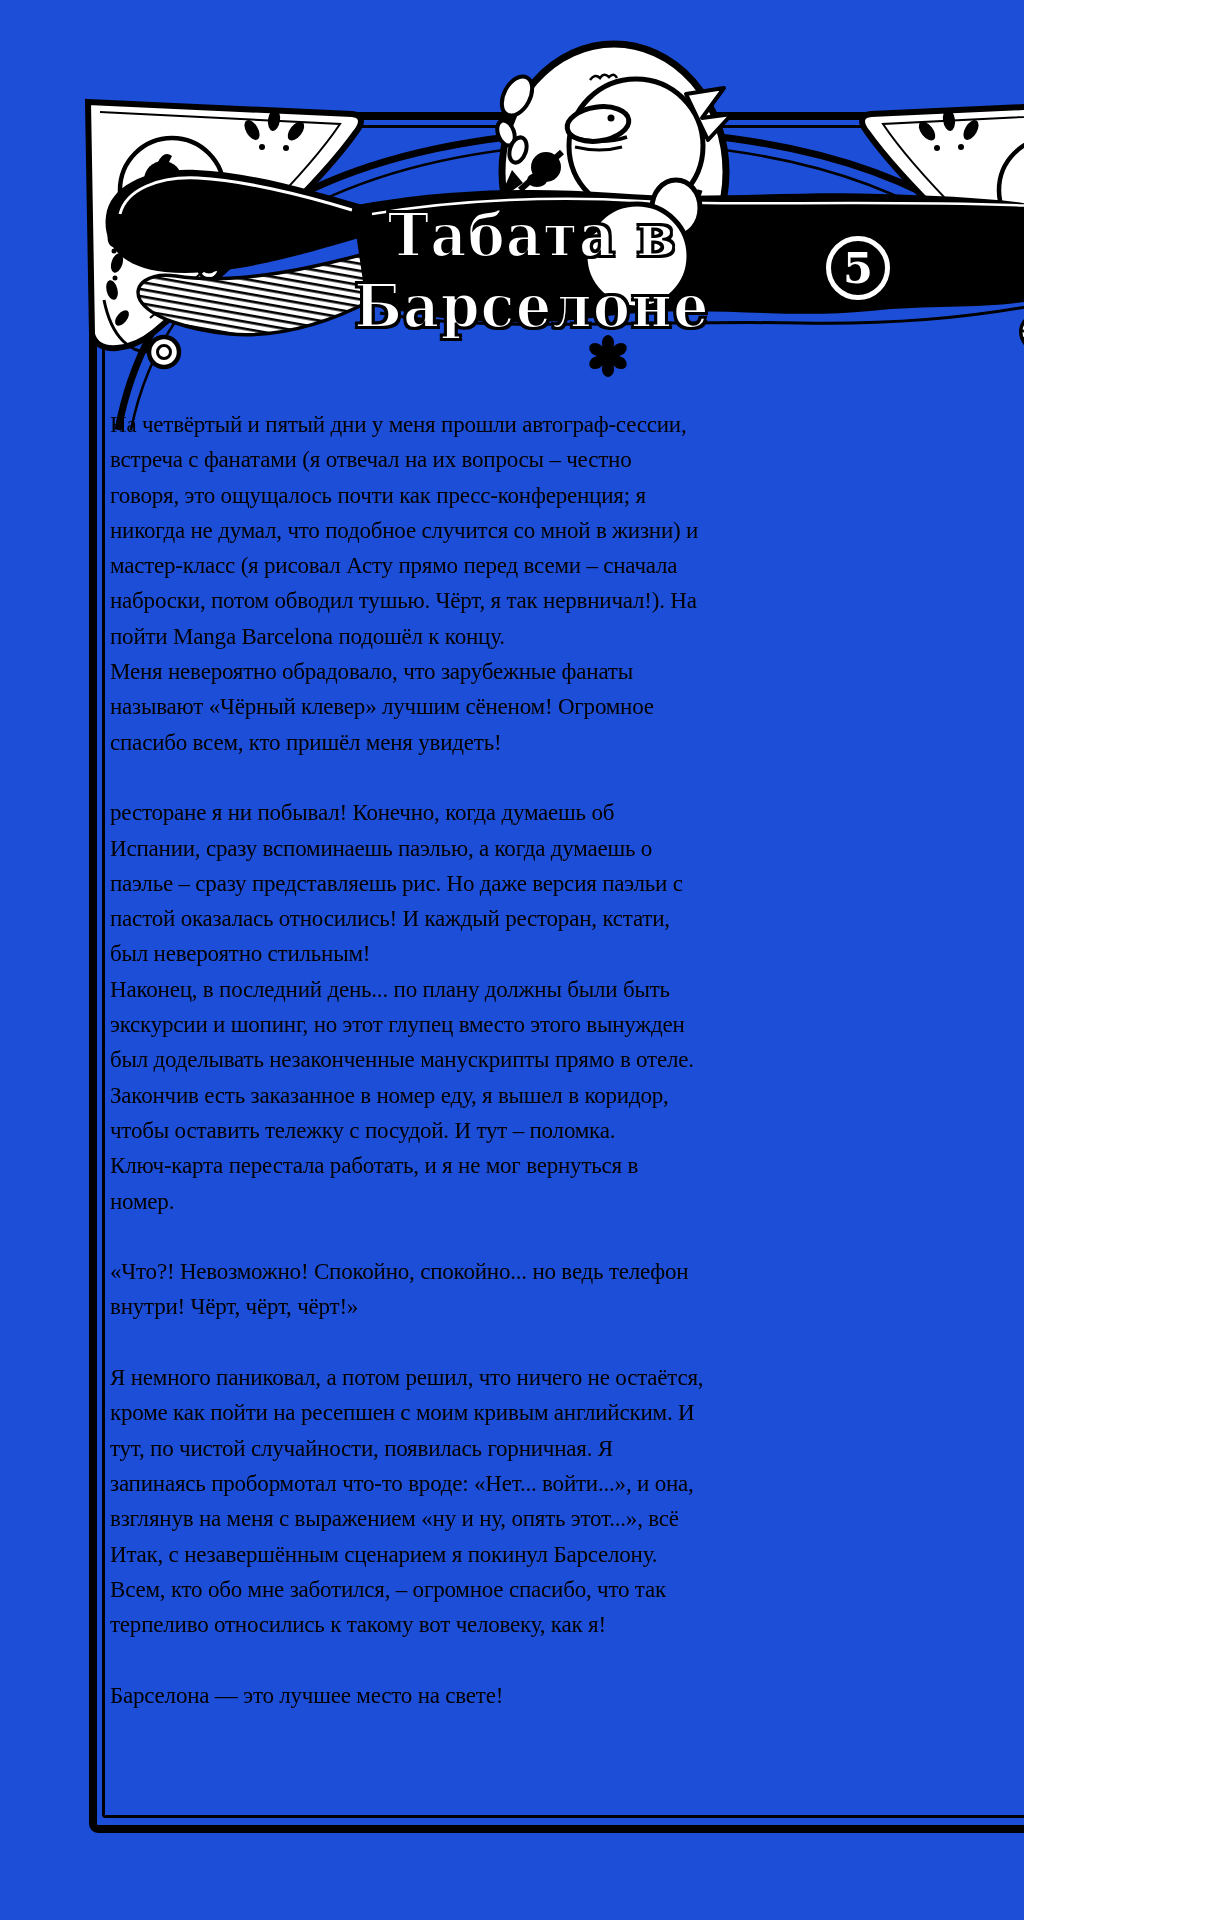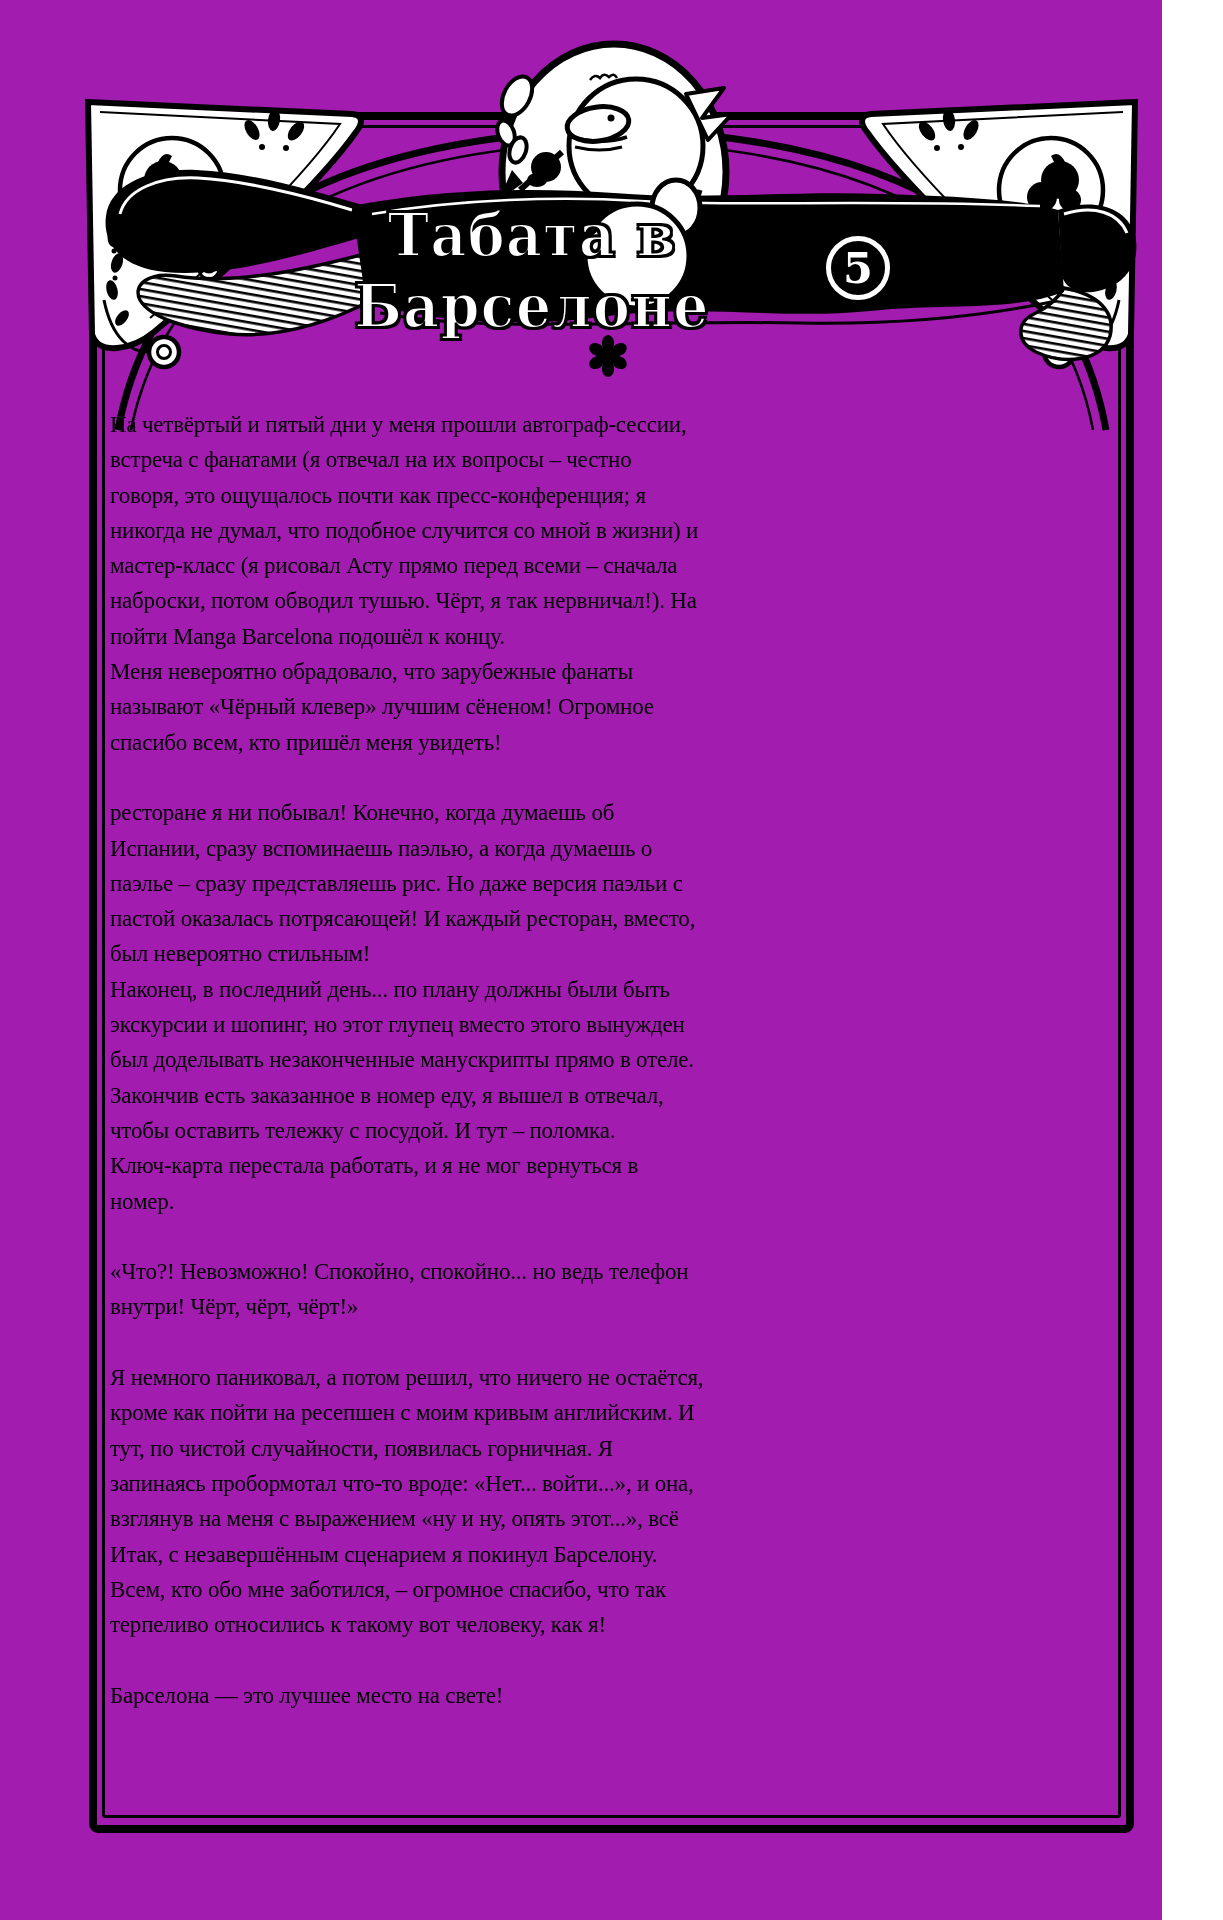--- a/index.html
+++ b/index.html
@@ -1,16 +1,16 @@
 <!DOCTYPE html>
 <html><head>
 <meta charset="utf-8">
 <style>
   html,body{margin:0;padding:0;background:#fff;}
-  .page{position:relative;width:1162px;height:1920px;background:#a21caf;overflow:hidden;
+  .page{position:relative;width:1024px;height:1920px;background:#1d4ed8;overflow:hidden;
         font-family:"Liberation Serif",serif;}
   .frame-svg{position:absolute;left:0;top:0;}
   .banner-title{position:absolute;left:250px;top:204px;width:564px;text-align:center;
         font-family:"DejaVu Serif",serif;font-weight:bold;font-size:56px;color:#fff;
         letter-spacing:1px;-webkit-text-stroke:2px #000;
         text-shadow:2px 2px 0 #000,-2px 2px 0 #000,2px -2px 0 #000,-2px -2px 0 #000;
         transform:scaleY(1.08);}
   .banner-num{position:absolute;left:826px;top:236px;width:54px;height:54px;
         border:5px solid #fff;border-radius:50%;color:#fff;text-align:center;
         font-family:"DejaVu Serif",serif;font-weight:bold;font-size:43px;line-height:54px;}
@@ -138,26 +138,26 @@
       <div class="tline">мастер-класс (я рисовал Асту прямо перед всеми – сначала</div>
       <div class="tline">наброски, потом обводил тушью. Чёрт, я так нервничал!). На</div>
       <div class="tline">пойти Manga Barcelona подошёл к концу.</div>
       <div class="tline">Меня невероятно обрадовало, что зарубежные фанаты</div>
       <div class="tline">называют «Чёрный клевер» лучшим сёненом! Огромное</div>
       <div class="tline">спасибо всем, кто пришёл меня увидеть!</div>
       <div class="tline"></div>
       <div class="tline">ресторане я ни побывал! Конечно, когда думаешь об</div>
       <div class="tline">Испании, сразу вспоминаешь паэлью, а когда думаешь о</div>
       <div class="tline">паэлье – сразу представляешь рис. Но даже версия паэльи с</div>
-      <div class="tline">пастой оказалась потрясающей! И каждый ресторан, вместо,</div>
+      <div class="tline">пастой оказалась относились! И каждый ресторан, кстати,</div>
       <div class="tline">был невероятно стильным!</div>
       <div class="tline">Наконец, в последний день... по плану должны были быть</div>
       <div class="tline">экскурсии и шопинг, но этот глупец вместо этого вынужден</div>
       <div class="tline">был доделывать незаконченные манускрипты прямо в отеле.</div>
-      <div class="tline">Закончив есть заказанное в номер еду, я вышел в отвечал,</div>
+      <div class="tline">Закончив есть заказанное в номер еду, я вышел в коридор,</div>
       <div class="tline">чтобы оставить тележку с посудой. И тут – поломка.</div>
       <div class="tline">Ключ-карта перестала работать, и я не мог вернуться в</div>
       <div class="tline">номер.</div>
       <div class="tline"></div>
       <div class="tline">«Что?! Невозможно! Спокойно, спокойно... но ведь телефон</div>
       <div class="tline">внутри! Чёрт, чёрт, чёрт!»</div>
       <div class="tline"></div>
       <div class="tline">Я немного паниковал, а потом решил, что ничего не остаётся,</div>
       <div class="tline">кроме как пойти на ресепшен с моим кривым английским. И</div>
       <div class="tline">тут, по чистой случайности, появилась горничная. Я</div>

